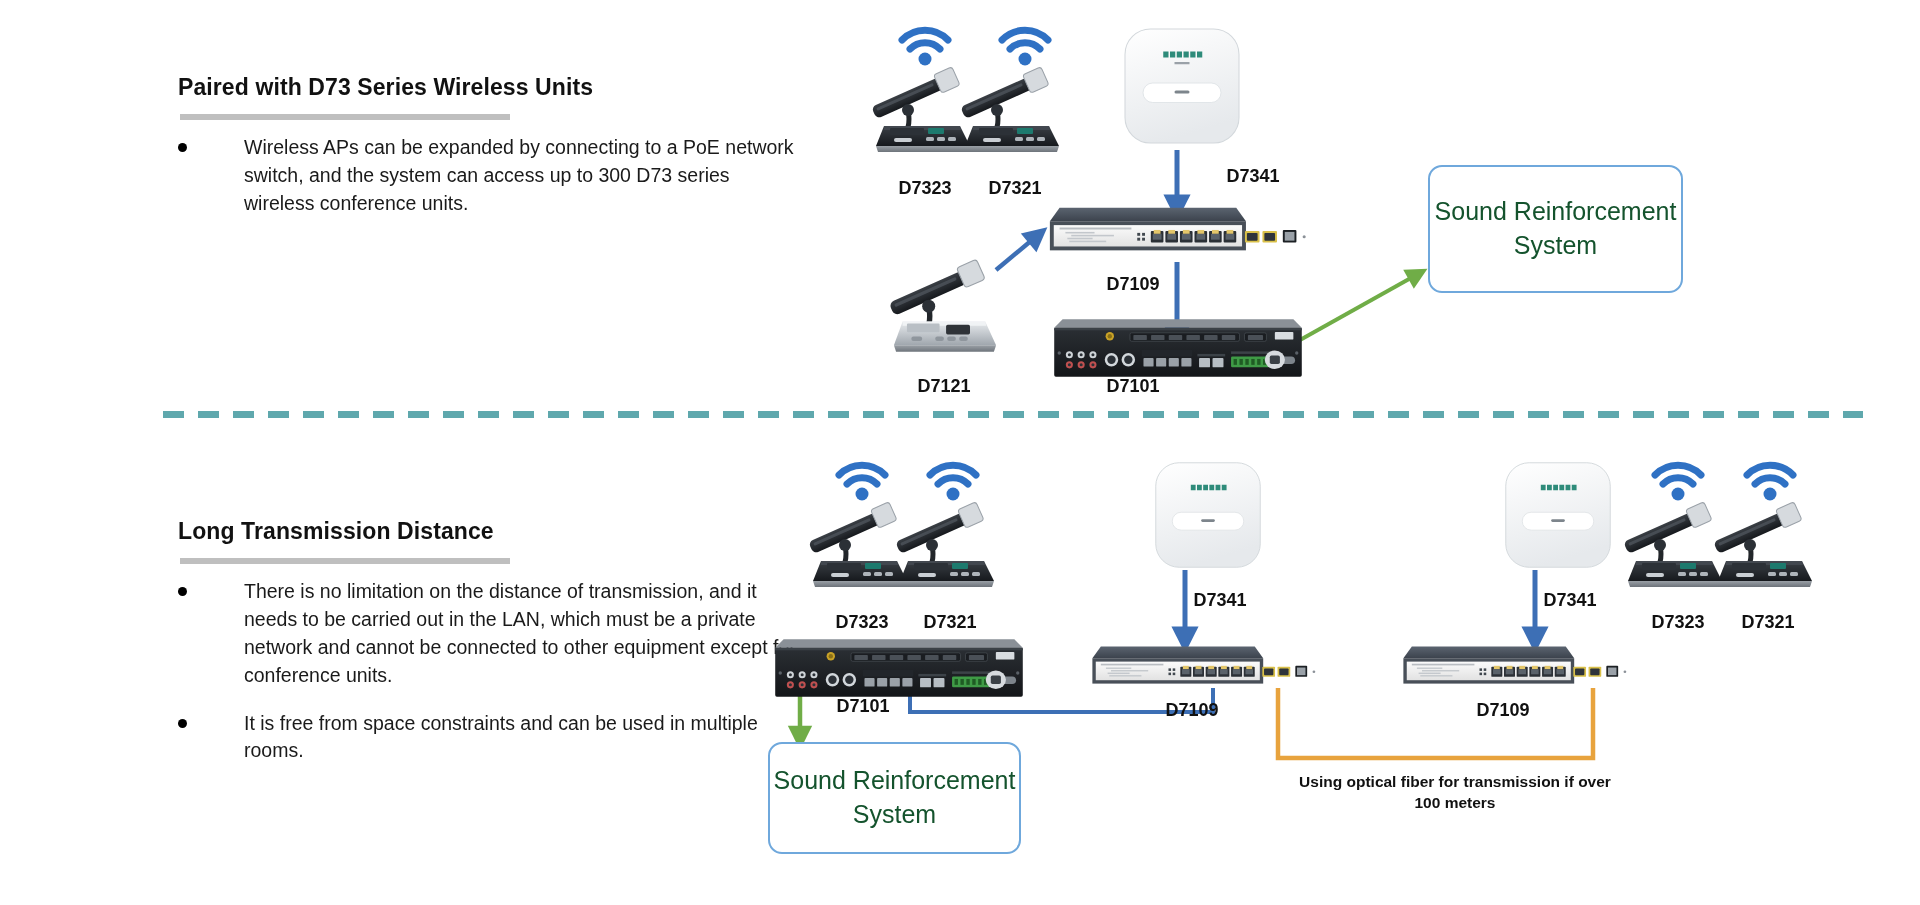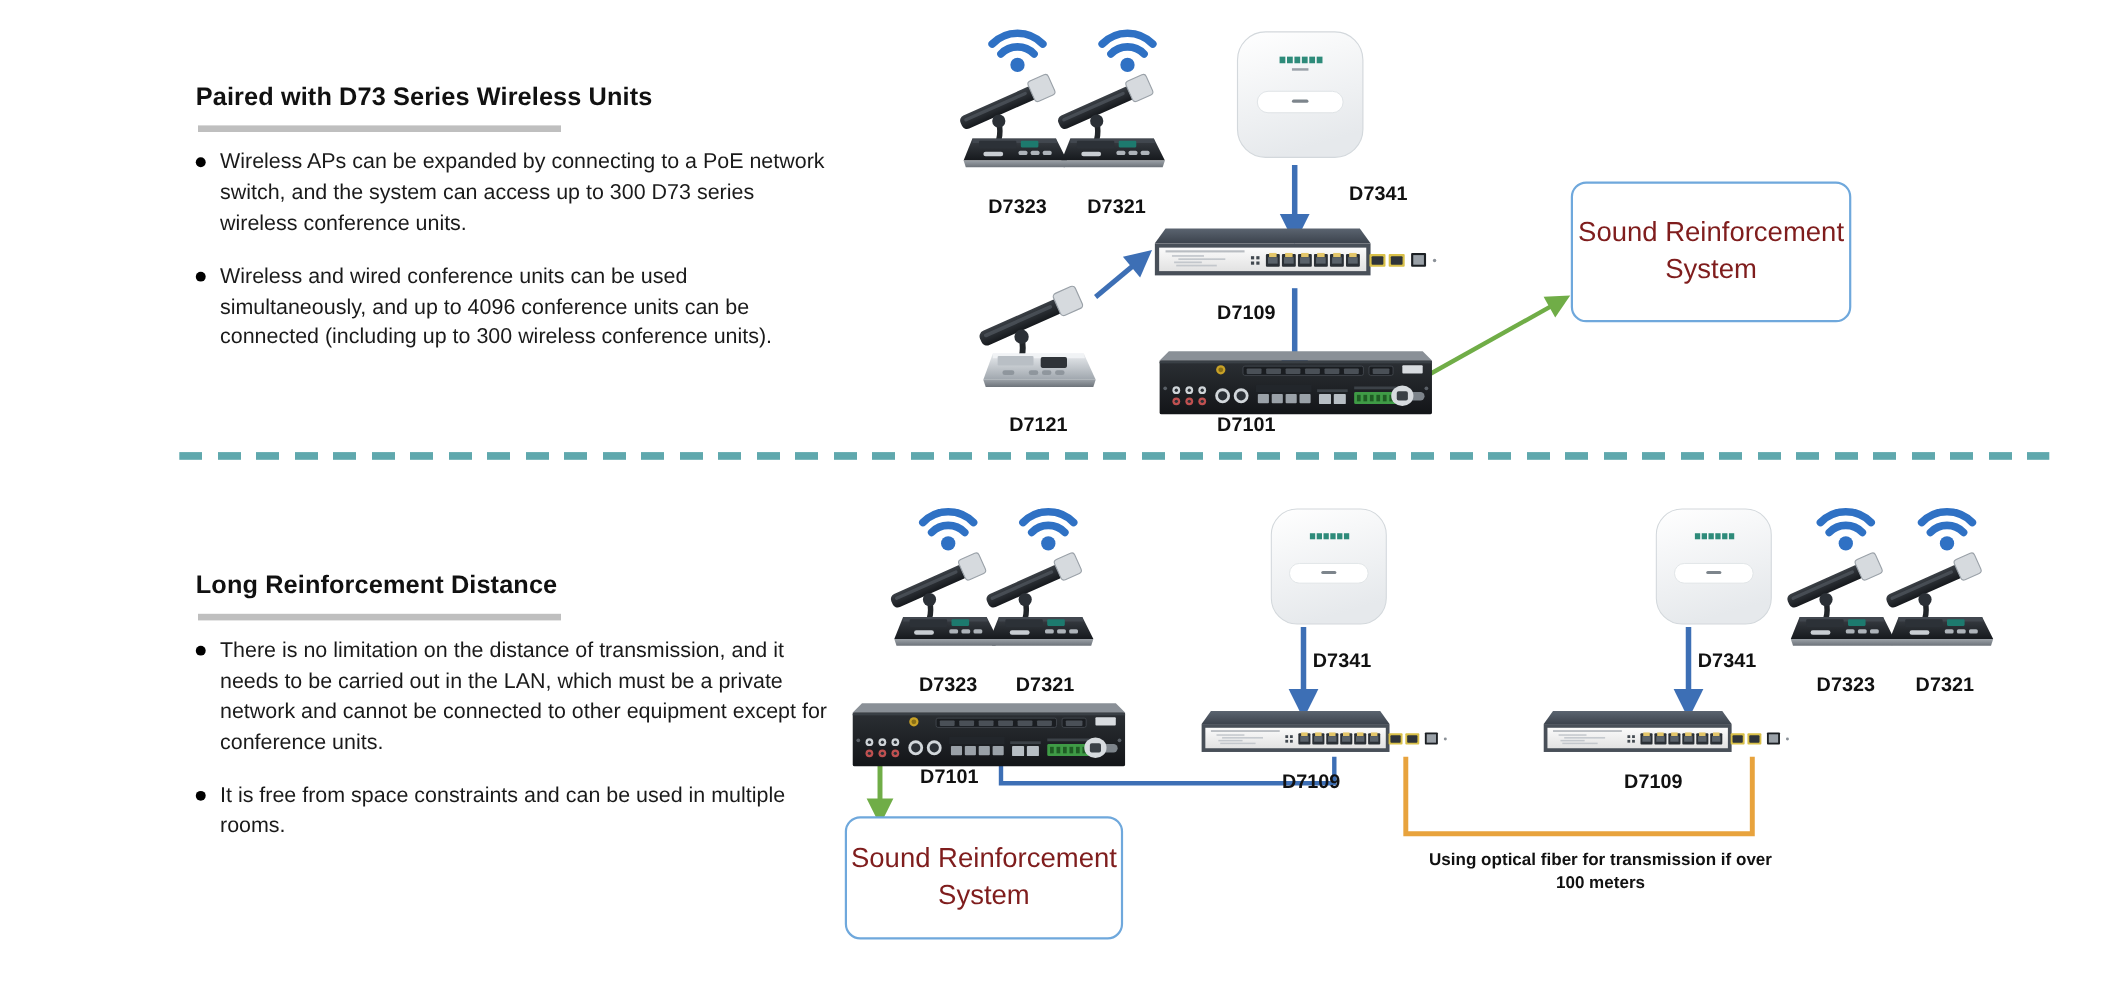--- a/index.html
+++ b/index.html
@@ -11,21 +11,21 @@
   }
   #stage { position: relative; width: 1573px; height: 905px; }
 
   
   .txtcol { position: absolute; }
   .sec-title {
     font-size: 23px; font-weight: bold; color: #111; letter-spacing: .1px;
     white-space: nowrap;
   }
   .rule { width: 330px; height: 6px; background: #bfbfbf; margin: 13px 0 14px 2px; }
-  .bullet-row { display: flex; align-items: flex-start; margin-bottom: 20px; }
+  .bullet-row { display: flex; align-items: flex-start; margin-bottom: 20px; gap: 44px; }
   .bdot {
     flex: 0 0 auto; width: 9px; height: 9px; border-radius: 50%;
     background: #000; margin: 9px 13px 0 0;
   }
   .btext { font-size: 19.5px; line-height: 1.43; color: #1a1a1a; width: 560px; }
 
   
   #divider {
     position: absolute; left: 163px; top: 411px; width: 1700px; height: 7px;
     background-image: repeating-linear-gradient(to right,#5fa8ad 0 21px, rgba(0,0,0,0) 21px 35px);
@@ -54,21 +54,21 @@
   .ap svg { width: 100%; height: 100%; display: block; }
 
   
   .dev { position: absolute; }
   .dev svg { width: 100%; height: 100%; display: block; }
 
   
   .srbox {
     position: absolute; border: 2px solid #6fa8dc; border-radius: 14px;
     background: #fff; display: flex; align-items: center; justify-content: center;
-    text-align: center; font-size: 25px; color: #7f1d1d; line-height: 1.35;
+    text-align: center; font-size: 25px; color: #14532d; line-height: 1.35;
   }
 
   
   #wires { position: absolute; left:0; top:0; width:1920px; height:905px; pointer-events:none; }
 </style>
 </head>
 <body>
 
 <div id="stage">
 
@@ -294,30 +294,26 @@
     </defs>
   </svg>
 
   <div class="txtcol" style="left:178px; top:74px;">
     <div class="sec-title">Paired with D73 Series Wireless Units</div>
     <div class="rule"></div>
     <div class="bullet-row">
       <span class="bdot"></span>
       <span class="btext">Wireless APs can be expanded by connecting to a PoE network switch, and the system can access up to 300 D73 series wireless conference units.</span>
     </div>
-    <div class="bullet-row">
-      <span class="bdot"></span>
-      <span class="btext">Wireless and wired conference units can be used simultaneously, and up to 4096 conference units can be connected (including up to 300 wireless conference units).</span>
-    </div>
   </div>
 
   <div id="divider"></div>
 
   <div class="txtcol" style="left:178px; top:518px;">
-    <div class="sec-title">Long Reinforcement Distance</div>
+    <div class="sec-title">Long Transmission Distance</div>
     <div class="rule"></div>
     <div class="bullet-row">
       <span class="bdot"></span>
       <span class="btext">There is no limitation on the distance of transmission, and it needs to be carried out in the LAN, which must be a private network and cannot be connected to other equipment except for conference units.</span>
     </div>
     <div class="bullet-row">
       <span class="bdot"></span>
       <span class="btext">It is free from space constraints and can be used in multiple rooms.</span>
     </div>
   </div>

